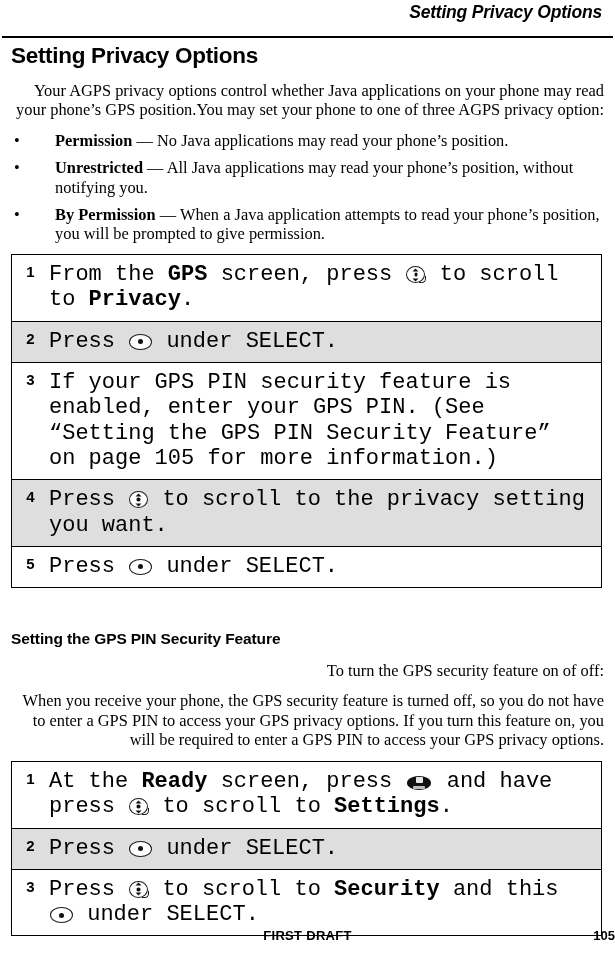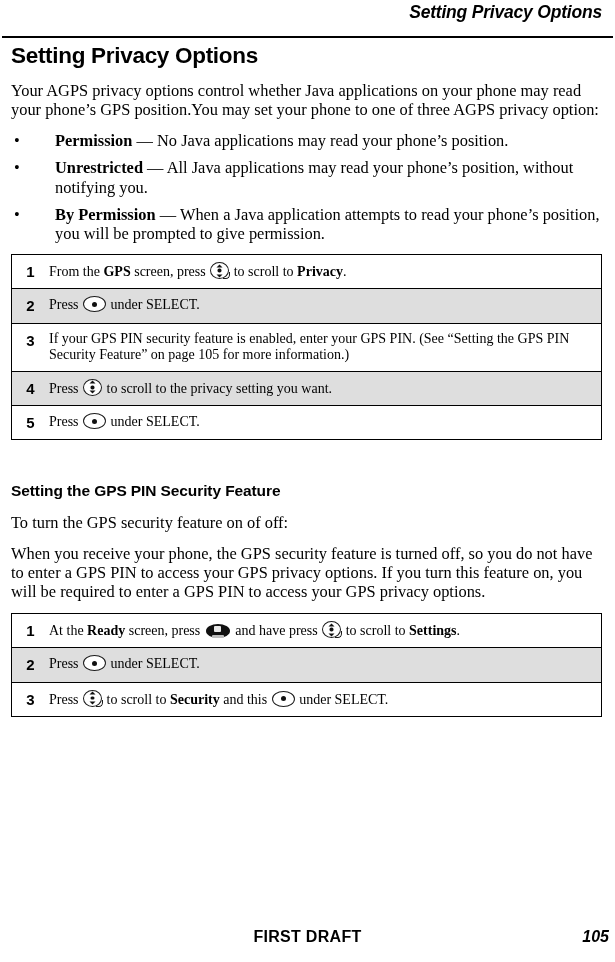--- a/index.html
+++ b/index.html
@@ -60,21 +60,21 @@
     font-size: 15.5px;
     letter-spacing: -0.1px;
     margin: 12px 0 14px 0;
     line-height: 1.1;
   }
 
   p.body {
     font-size: 16.4px;
     line-height: 1.17;
     margin: 0 0 12px 0;
-    text-align: left;
+    text-align: right;
   }
   p.body.tight { margin-bottom: 11px; }
 
   
   ul.bullets {
     list-style: none;
     margin: 0 0 11px 0;
     padding: 0;
   }
   ul.bullets li {
@@ -99,22 +99,23 @@
     margin: 0 0 0 0;
     border: 1.2px solid #000;
     table-layout: fixed;
   }
   table.steps tr { border-bottom: 1.2px solid #000; }
   table.steps tr:last-child { border-bottom: none; }
   table.steps tr.shaded { background: #dedede; }
   table.steps td {
     padding: 7px 6px 8px 0;
     vertical-align: top;
-    font-size: 14px;
+    font-size: 22px;
     line-height: 1.15;
+    font-family: Liberation Mono, monospace;
   }
   table.steps td.num {
     width: 37px;
     text-align: center;
     font-family: "Liberation Sans", sans-serif;
     font-weight: bold;
     font-size: 15px;
     padding-left: 0;
     padding-right: 0;
     padding-top: 8px;
@@ -249,34 +250,33 @@
 
   
   .footer {
     position: absolute;
     left: 0;
     bottom: 8px;
     width: 615px;
     height: 26px;
     font-family: "Liberation Sans", sans-serif;
     font-weight: bold;
-    font-size: 16px;
+    font-size: 13px;
   }
   .footer .draft {
     position: absolute;
     left: 0;
     right: 0;
     text-align: center;
     letter-spacing: 0.3px;
   }
   .footer .pageno {
     position: absolute;
-    right: 6px;
+    right: 0;
     top: 0;
-    font-style: italic;
   }
 </style>
 </head>
 <body>
 
 <div class="running-head">Setting Privacy Options</div>
 
 <div class="head-rule"></div>
 
 <div class="content">

